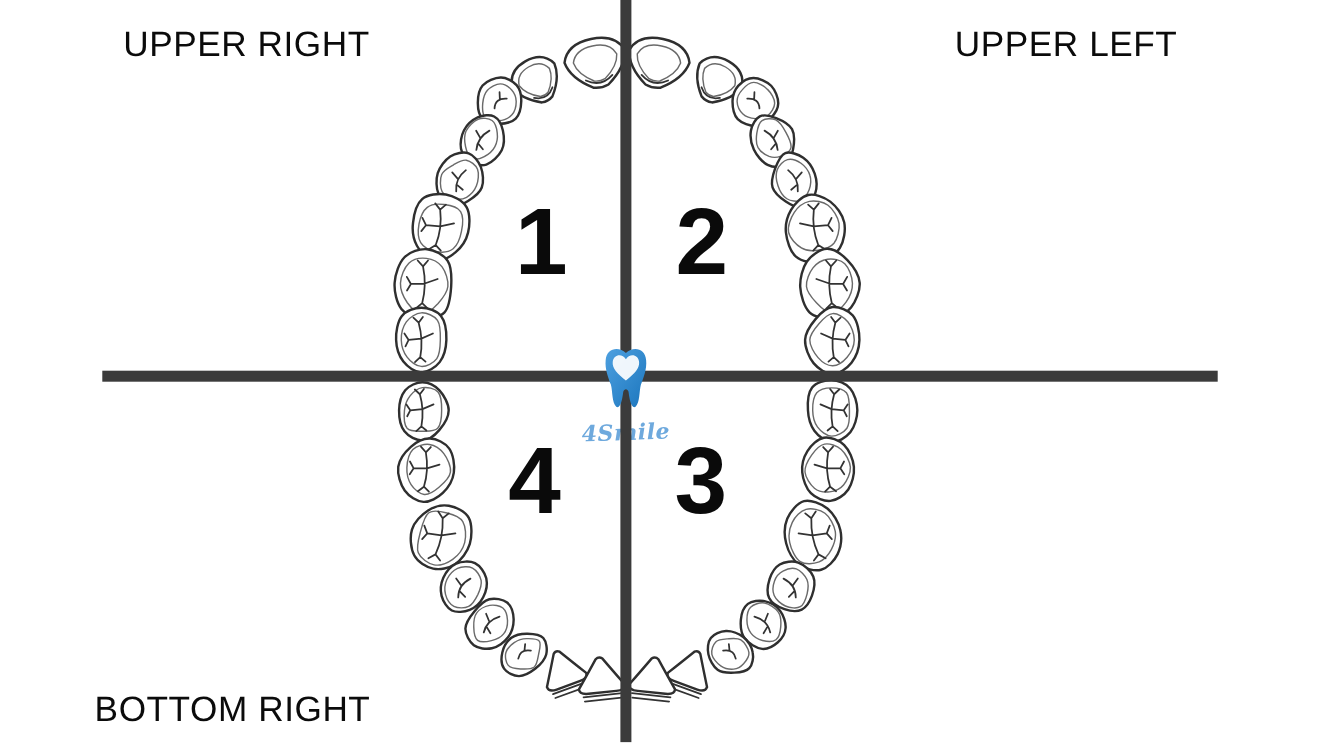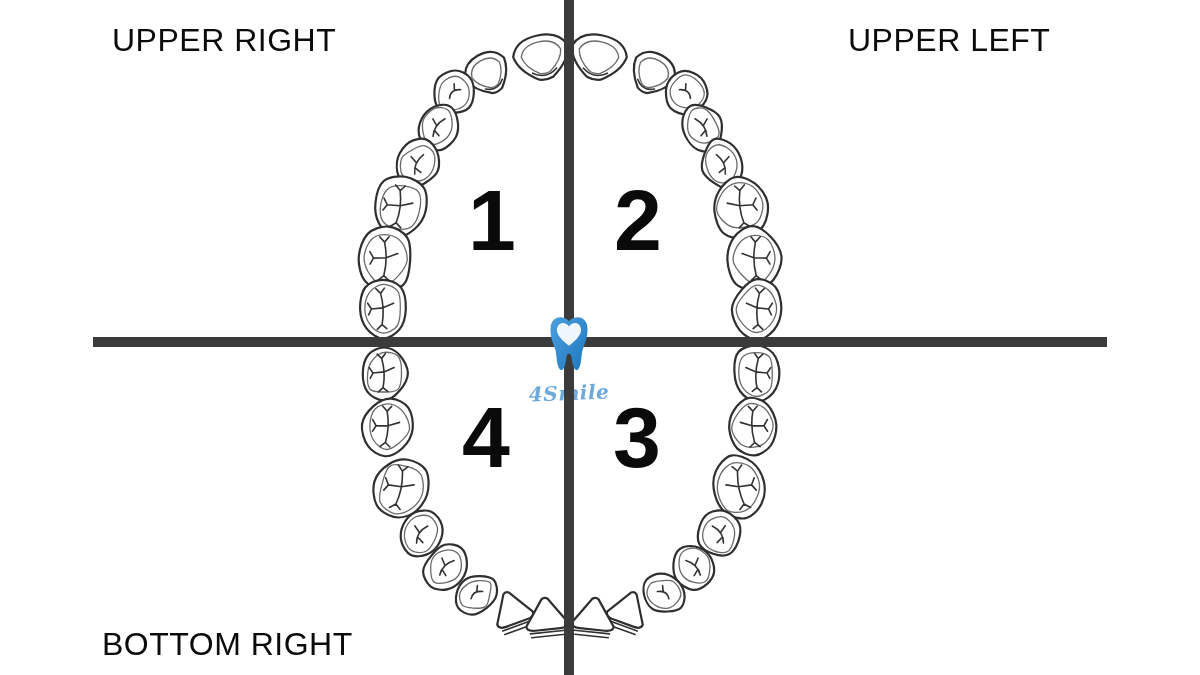--- a/index.html
+++ b/index.html
@@ -25,22 +25,22 @@
     font-size:20px;letter-spacing:0.5px;white-space:nowrap;
   }
   .vline{position:absolute;left:564px;top:0;width:10px;height:675px;background:var(--divider);z-index:3;}
   .hline{position:absolute;left:93px;top:337px;width:1014px;height:10px;background:var(--divider);z-index:3;}
   .logo-tooth{position:absolute;left:545px;top:311px;width:48px;height:68px;z-index:4;}
   .corner-label{
     position:absolute;z-index:4;color:var(--label-text);
     font-size:32px;font-weight:400;letter-spacing:0.5px;line-height:1;white-space:nowrap;
   }
   .lbl-ur{left:112px;top:24px;}
-  .lbl-ul{left:848px;top:24px;}
-  .lbl-br{left:102px;top:628px;}
+  .lbl-ul{left:868px;top:24px;}
+  .lbl-br{left:86px;top:628px;}
   .lbl-bl{left:839px;top:631px;}
   .quad-number{
     position:absolute;z-index:4;color:var(--number-text);
     font-size:86px;font-weight:900;line-height:1;
     transform:translate(-50%,-50%);white-space:nowrap;
   }
   .num-1{left:492px;top:220px;}
   .num-2{left:638px;top:220px;}
   .num-3{left:637px;top:437px;}
   .num-4{left:486px;top:437px;}

